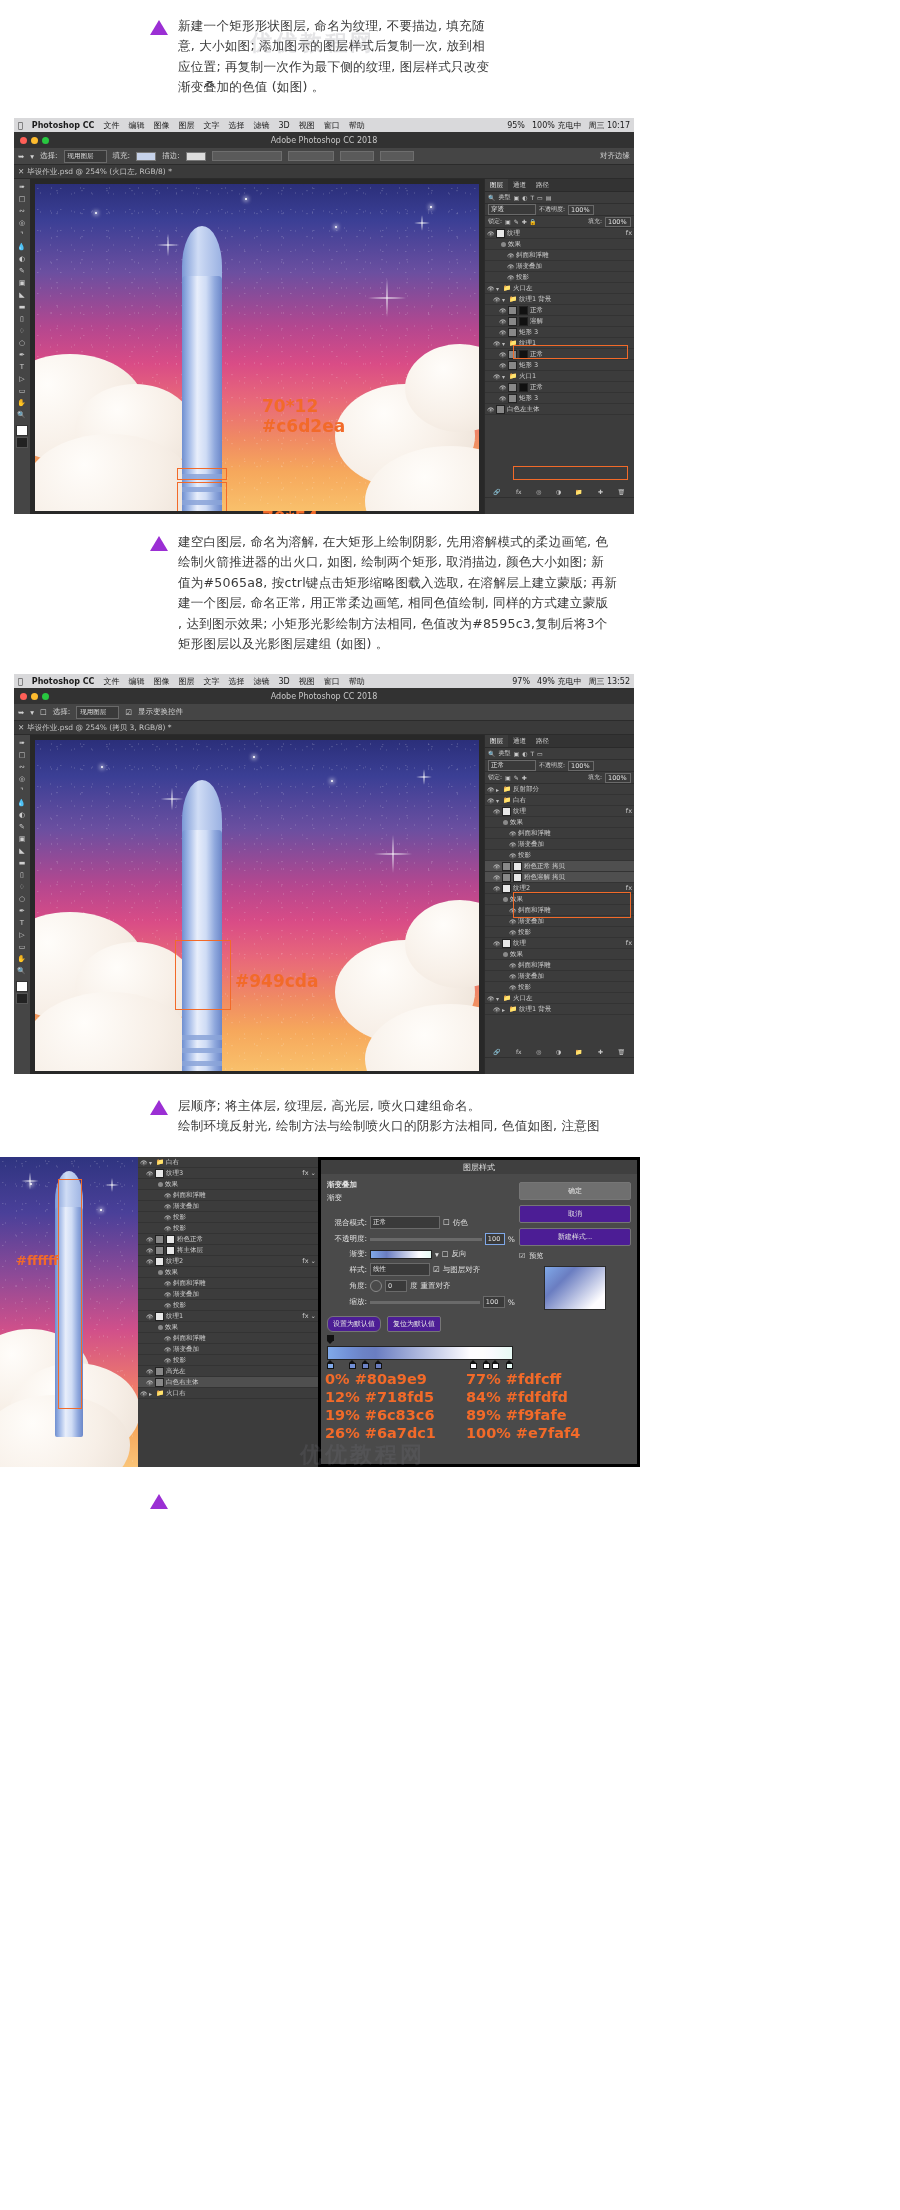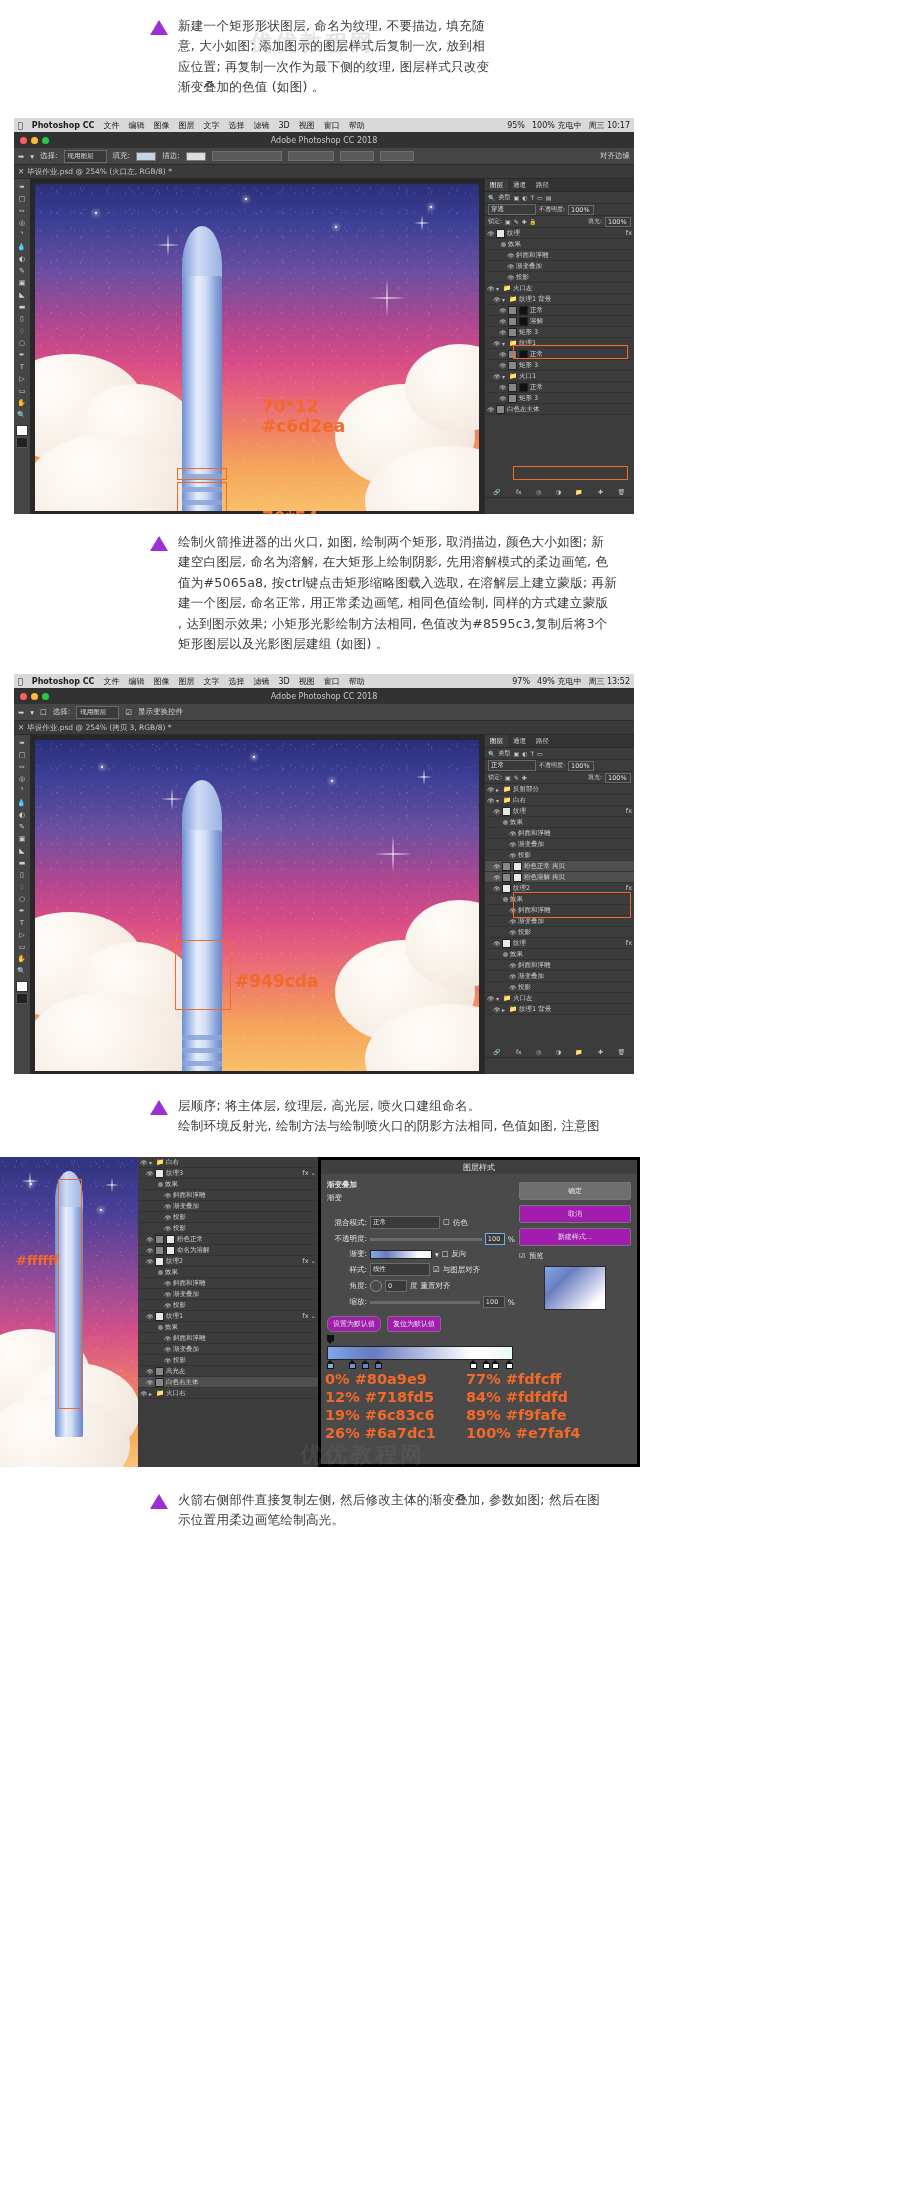--- a/index.html
+++ b/index.html
@@ -98,21 +98,21 @@
            font-size:6.5px; color:#cfcfcf; border-bottom:1px solid #2a2a2a; }
   .ptab { padding:0 5px; height:100%; display:flex; align-items:center; }
   .ptab.active { background:#3c3c3c; color:#fff; }
   .pcontrols { height:12px; background:#3c3c3c; display:flex; align-items:center;
                gap:3px; padding:0 3px; font-size:6px; color:#c9c9c9;
                border-bottom:1px solid #2f2f2f; }
   
   .lsdlg { position:absolute; background:#4a4a4a; border:3px solid #000000; }
   .lsdlg-title{height:14px;background:#3f3f3f;display:flex;align-items:center;
                justify-content:center;font-size:8px;color:#e0e0e0;}
-  .btn { background:#a21caf; border:1px solid #767676; border-radius:2px;
+  .btn { background:#4c1d95; border:1px solid #767676; border-radius:2px;
          color:#e6e6e6; font-size:7px; text-align:center; }
   .field { background:#3a3a3a;border:1px solid #6a6a6a;color:#e0e0e0;font-size:6.5px; }
   .gradbar { height:14px; border:1px solid #222;
              background:linear-gradient(90deg,#80a9e9 0%,#718fd5 12%,#6c83c6 19%,#6a7dc1 26%,#fdfcff 77%,#fdfdfd 84%,#f9fafe 89%,#e7faf4 100%); }
   .gstop { position:absolute; width:7px; height:9px; }
   .gstop .sq { width:7px;height:6px;border:1px solid #111;background:#9bb8e8; }
   .gstop .tri-up {width:0;height:0;border-left:3.5px solid transparent;
                   border-right:3.5px solid transparent;border-bottom:3px solid #111;}
   .gstop .tri-dn {width:0;height:0;border-left:3.5px solid transparent;
                   border-right:3.5px solid transparent;border-top:3px solid #111;}
@@ -389,22 +389,22 @@
   </div>
 
 </div>
 
 <div class="anno-box" style="left:513px; top:345px; width:115px; height:14px;"></div>
 <div class="anno-box" style="left:513px; top:466px; width:115px; height:14px;"></div>
 
 <div class="instr" style="left:150px; top:532px; width:580px;">
   <div class="tri"></div>
   <div class="instr-text">
+    <div>建空白图层, 命名为溶解, 在大矩形上绘制阴影, 先用溶解模式的柔边画笔, 色</div>
     <div>绘制火箭推进器的出火口, 如图, 绘制两个矩形, 取消描边, 颜色大小如图; 新</div>
-    <div>建空白图层, 命名为溶解, 在大矩形上绘制阴影, 先用溶解模式的柔边画笔, 色</div>
     <div>值为#5065a8, 按ctrl键点击矩形缩略图载入选取, 在溶解层上建立蒙版; 再新</div>
     <div>建一个图层, 命名正常, 用正常柔边画笔, 相同色值绘制, 同样的方式建立蒙版</div>
     <div>, 达到图示效果; 小矩形光影绘制方法相同, 色值改为#8595c3,复制后将3个</div>
     <div>矩形图层以及光影图层建组 (如图) 。</div>
   </div>
 </div>
 
 <div class="psw" style="left:14px; top:674px; width:620px; height:400px;">
 
   <div class="mac-menubar">
@@ -713,21 +713,21 @@
     <div class="lrow" style="padding-left:8px;">
       <span class="eye">👁</span>
       <span class="lthumb"></span>
       <span class="lthumb w"></span>
       <span>粉色正常</span>
     </div>
     <div class="lrow" style="padding-left:8px;">
       <span class="eye">👁</span>
       <span class="lthumb"></span>
       <span class="lthumb w"></span>
-      <span>命名为溶解</span>
+      <span>将主体层</span>
     </div>
     <div class="lrow" style="padding-left:8px;">
       <span class="eye">👁</span>
       <span class="lthumb w"></span>
       <span>纹理2</span>
       <span style="margin-left:auto;">fx ⌄</span>
     </div>
     <div class="lrow" style="padding-left:20px;">
       <span class="fxdot"></span>
       <span>效果</span>
@@ -923,17 +923,13 @@
     <div class="anno" style="position:static;font-size:14.5px;">
       <span>100%</span>&nbsp;<span>#e7faf4</span>
     </div>
   </div>
 </div>
 
 <div class="wmk" style="left:300px; top:1440px;">优优教程网</div>
 
 <div class="instr" style="left:150px; top:1490px; width:580px;">
   <div class="tri"></div>
-  <div class="instr-text">
-    <div>火箭右侧部件直接复制左侧, 然后修改主体的渐变叠加, 参数如图; 然后在图</div>
-    <div>示位置用柔边画笔绘制高光。</div>
-  </div>
 </div>
 
 </body></html>

